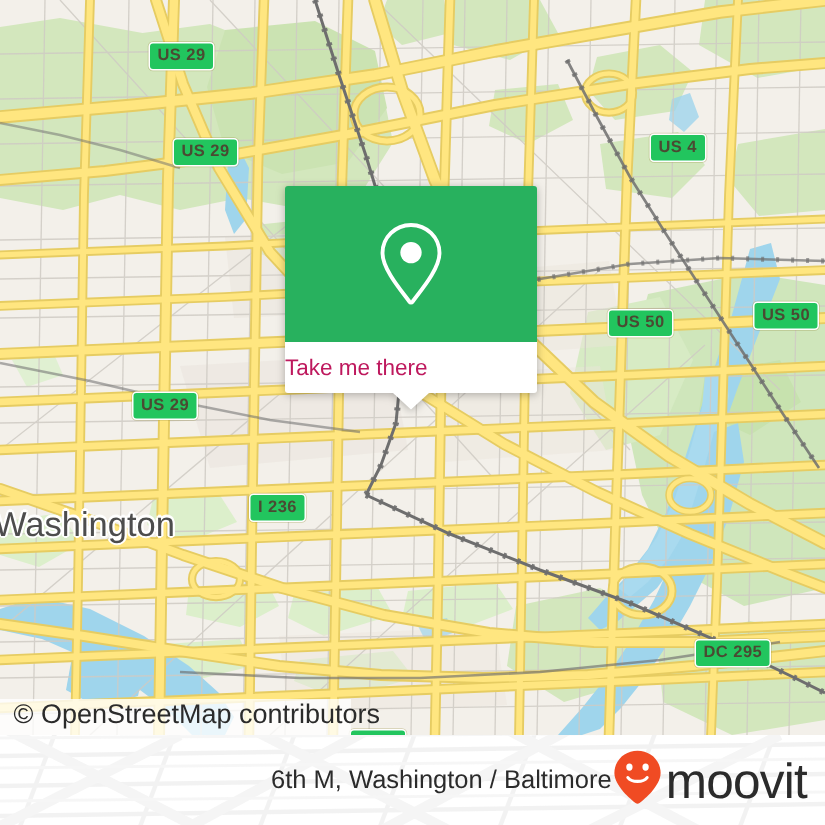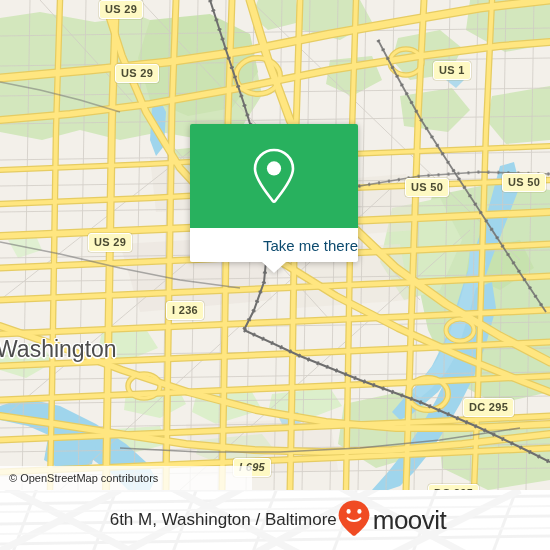--- a/index.html
+++ b/index.html
@@ -25,32 +25,33 @@
     width: 550px;
     height: 490px;
     overflow: hidden;
     background: #f3f0ea;
   }
   #map svg { display: block; }
 
   
   .shield {
     position: absolute;
-    background: #fef9c3;
+    background: #22c55e;
     border: 1.5px solid #ffffff;
     border-radius: 3px;
     color: #4a4a32;
     font-family: "Liberation Sans", sans-serif;
     font-weight: bold;
     font-size: 11px;
     line-height: 14px;
     padding: 1px 5px 2px 5px;
     white-space: nowrap;
     letter-spacing: 0.3px;
     box-shadow: 0 0 0 0.5px rgba(150,140,60,.35);
+    margin-top: 28px;
   }
 
   
   .place-label {
     position: absolute;
     color: #4d4d4d;
     font-family: "Liberation Sans", sans-serif;
     font-size: 23px;
     white-space: nowrap;
     text-shadow:
@@ -76,51 +77,51 @@
     align-items: center;
     justify-content: center;
   }
   #popup-pin svg { display: block; }
   #popup-action {
     background: #ffffff;
     height: 34px;
     border-radius: 0 0 2px 2px;
     display: flex;
     align-items: center;
-    justify-content: flex-end;
-    color: #0c4a6e;
+    justify-content: flex-start;
+    color: #be185d;
     font-family: "Liberation Sans", sans-serif;
     font-size: 15px;
   }
   #popup-tail {
     position: absolute;
     left: 50%;
     top: 138px;
     margin-left: -12px;
     width: 0; height: 0;
     border-left: 12px solid transparent;
     border-right: 12px solid transparent;
     border-top: 11px solid #ffffff;
   }
 
   
   #attribution {
     position: absolute;
     left: 0;
     top: 466px;
-    width: 252px;
+    width: 234px;
     height: 24px;
     background: rgba(255,255,255,0.78);
     display: flex;
-    align-items: center;
+    align-items: flex-start;
     padding-left: 9px;
     box-sizing: border-box;
     color: #2b2b2b;
     font-family: "Liberation Sans", sans-serif;
-    font-size: 11px;
+    font-size: 18px;
     white-space: nowrap;
   }
 
   
   #footer {
     position: absolute;
     left: 0;
     top: 490px;
     width: 550px;
     height: 60px;
@@ -132,39 +133,39 @@
     left: 0; top: 0;
     width: 550px; height: 60px;
     opacity: 0.55;
   }
   #footer-inner {
     position: relative;
     width: 550px;
     height: 60px;
     display: flex;
     align-items: center;
-    justify-content: center;
+    justify-content: flex-end;
     padding: 0 12px 0 18px;
     box-sizing: border-box;
   }
   #footer-title {
     color: #2b2b2b;
     font-family: "Liberation Sans", sans-serif;
     font-size: 17px;
     white-space: nowrap;
   }
   #brand {
     display: flex;
     align-items: center;
     gap: 2px;
   }
   #brand-wordmark {
     color: #2b2b2b;
     font-family: "Liberation Sans", sans-serif;
-    font-size: 26px;
+    font-size: 33px;
     font-weight: 500;
     letter-spacing: -0.5px;
     line-height: 33px;
   }
 </style>
 </head>
 <body>
 
 <div id="app">
 
@@ -362,21 +363,21 @@
           <path d="M300,200 L360,186 L420,176 L480,172 L550,174" stroke-width="3.4" stroke-dasharray="2 8" opacity=".65"></path>
           <path d="M120,448 L200,452 L280,452 L360,448 L440,440 L520,428" stroke-width="1.7" opacity=".65"></path>
         </g>
 
       </g>
     </svg>
 
     <div class="place-label" style="left:-4px; top:336px;">Washington</div>
 
     <div class="shield" style="left:99px;  top:0px;">US 29</div>
-    <div class="shield" style="left:433px; top:61px;">US 1</div>
+    <div class="shield" style="left:433px; top:61px;">US 4</div>
     <div class="shield" style="left:115px; top:64px;">US 29</div>
     <div class="shield" style="left:405px; top:178px;">US 50</div>
     <div class="shield" style="left:502px; top:173px;">US 50</div>
     <div class="shield" style="left:88px;  top:233px;">US 29</div>
     <div class="shield" style="left:166px; top:301px;">I 236</div>
     <div class="shield" style="left:463px; top:398px;">DC 295</div>
     <div class="shield" style="left:428px; top:484px;">DC 295</div>
     <div class="shield" style="left:233px; top:458px;font-style:italic;">I 695</div>
 
     <div id="popup">

